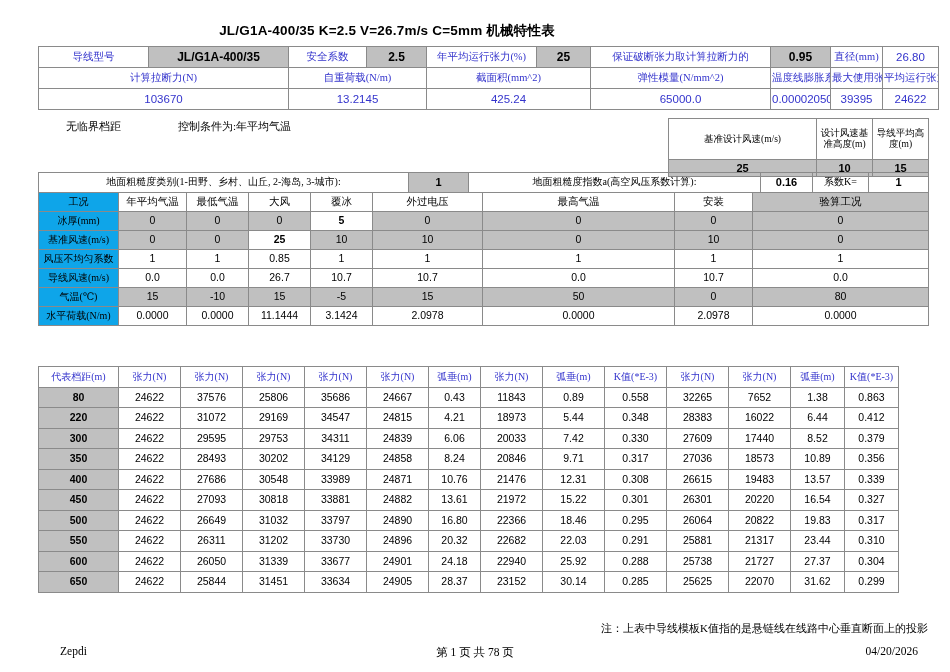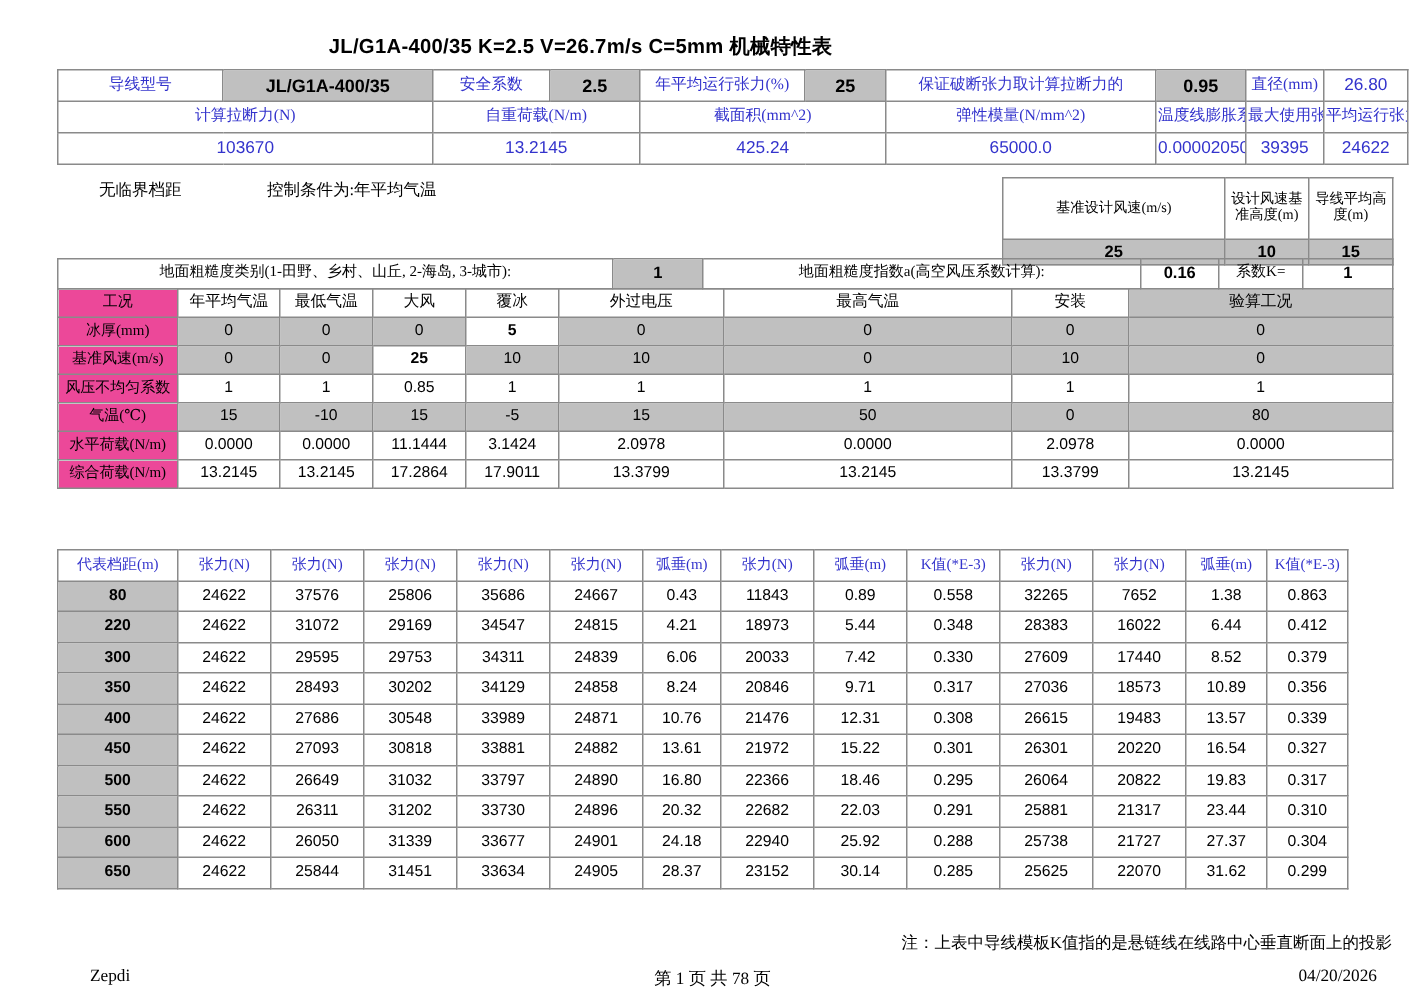--- a/index.html
+++ b/index.html
@@ -119,21 +119,21 @@
   
   #cond-table {
     position: absolute;
     left: 38px;
     top: 192px;
     width: 890px;
   }
   #cond-table td { height: 18px; font-size: 10.5px; }
   #cond-table td.rowhdr {
     font-size: 10px;
-    background: #ec4899;
+    background: #0ea5e9;
   }
 
   
   #data-table {
     position: absolute;
     left: 38px;
     top: 366px;
     width: 852px;
   }
   #data-table td { height: 19.5px; font-size: 10.5px; }
@@ -331,51 +331,51 @@
           <td class="">1</td>
           <td class="">1</td>
           <td class="">0.85</td>
           <td class="">1</td>
           <td class="">1</td>
           <td class="">1</td>
           <td class="">1</td>
           <td class="">1</td>
         </tr>
         <tr>
+          <td class="cjk rowhdr">导线风速(m/s)</td>
+          <td class="">0.0</td>
+          <td class="">0.0</td>
+          <td class="">26.7</td>
+          <td class="">10.7</td>
+          <td class="">10.7</td>
+          <td class="">0.0</td>
+          <td class="">10.7</td>
+          <td class="">0.0</td>
+        </tr>
+        <tr>
           <td class="cjk rowhdr">气温(℃)</td>
           <td class="gray">15</td>
           <td class="gray">-10</td>
           <td class="gray">15</td>
           <td class="gray">-5</td>
           <td class="gray">15</td>
           <td class="gray">50</td>
           <td class="gray">0</td>
           <td class="gray">80</td>
         </tr>
         <tr>
           <td class="cjk rowhdr">水平荷载(N/m)</td>
           <td class="">0.0000</td>
           <td class="">0.0000</td>
           <td class="">11.1444</td>
           <td class="">3.1424</td>
           <td class="">2.0978</td>
           <td class="">0.0000</td>
           <td class="">2.0978</td>
           <td class="">0.0000</td>
-        </tr>
-        <tr>
-          <td class="cjk rowhdr">综合荷载(N/m)</td>
-          <td class="">13.2145</td>
-          <td class="">13.2145</td>
-          <td class="">17.2864</td>
-          <td class="">17.9011</td>
-          <td class="">13.3799</td>
-          <td class="">13.2145</td>
-          <td class="">13.3799</td>
-          <td class="">13.2145</td>
         </tr>
       </tbody>
   </table>
 
   <table class="grid" id="data-table">
     <colgroup>
       <col style="width:80px">
         <col style="width:62px">
         <col style="width:62px">
         <col style="width:62px">

